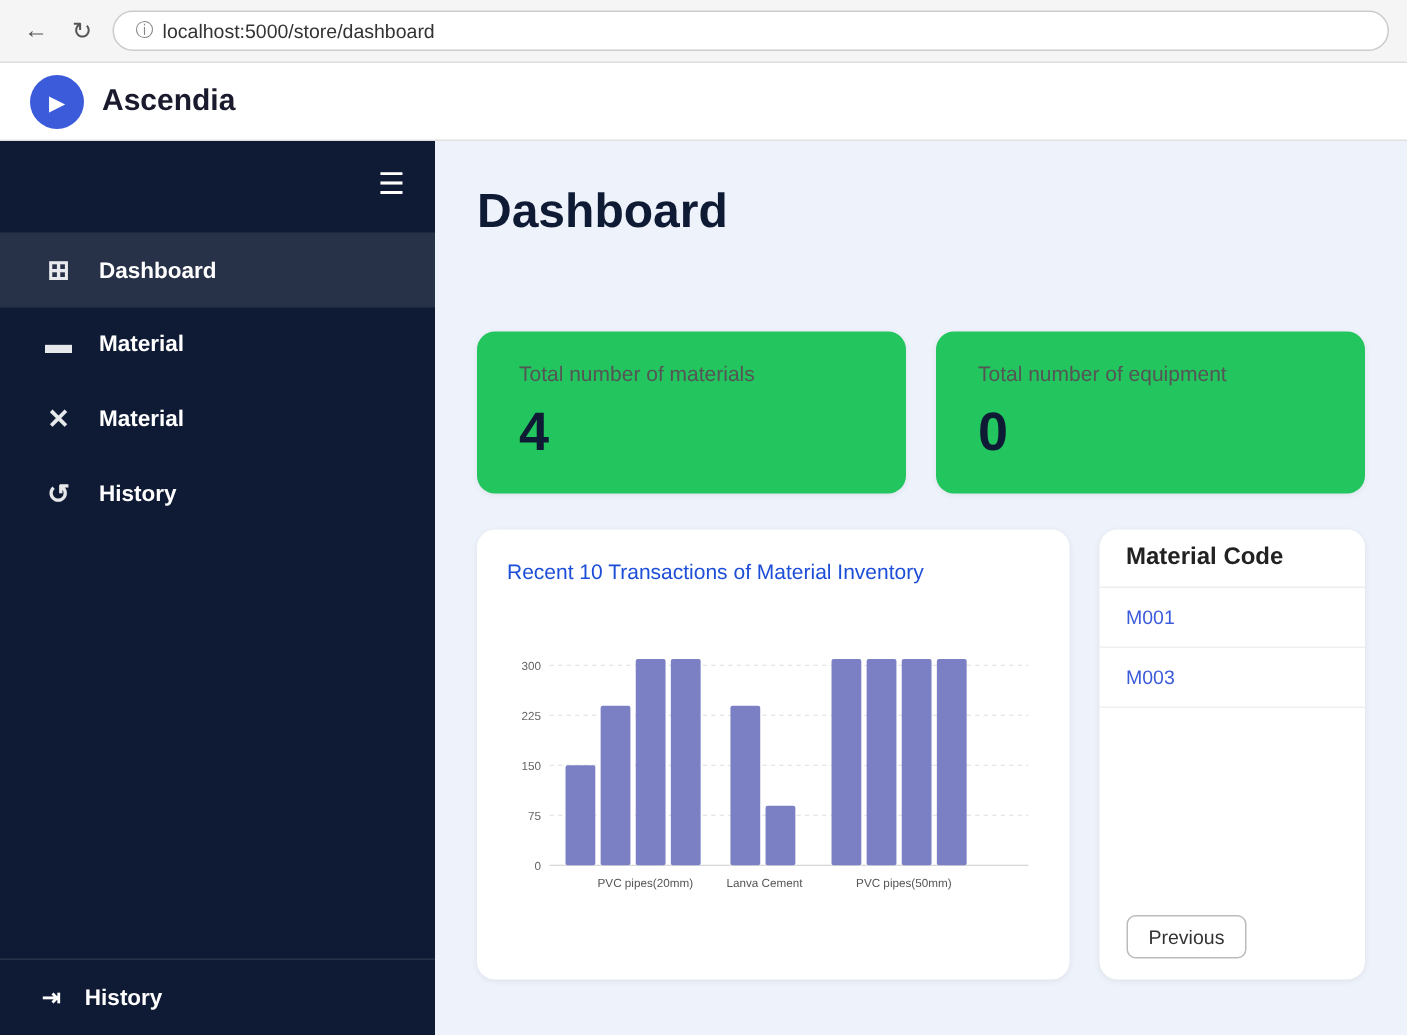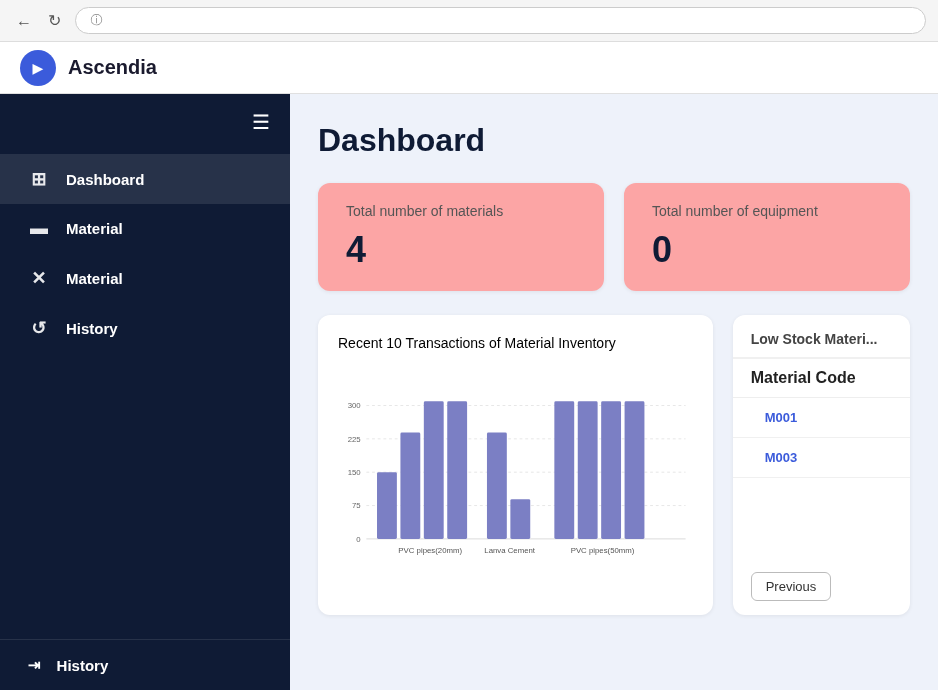--- a/index.html
+++ b/index.html
@@ -94,40 +94,41 @@
       color: white; cursor: pointer; font-size: 15px; font-weight: 600;
     }
 
     
     .content { flex: 1; background: #eef2fa; overflow-y: auto; padding: 28px 28px 20px; }
     .page-title { font-size: 32px; font-weight: 800; color: #0f1b35; margin-bottom: 24px; }
 
     
     .stats-row { display: flex; gap: 20px; margin-bottom: 24px; }
     .stat-card {
-      background: #fca5a5;
+      background: #22c55e;
       border-radius: 12px;
       padding: 20px 28px;
       flex: 1;
       box-shadow: 0 1px 4px rgba(0,0,0,0.07);
+      margin-top: 38px;
     }
     .stat-label { font-size: 14px; color: #555; margin-bottom: 10px; }
     .stat-value { font-size: 36px; font-weight: 700; color: #0f1b35; }
 
     
     .bottom-row { display: flex; gap: 20px; }
     .chart-card {
       background: white;
       border-radius: 12px;
       padding: 20px;
       flex: 2;
       box-shadow: 0 1px 4px rgba(0,0,0,0.07);
       min-width: 0;
     }
-    .chart-title { font-size: 14px; color: #000000; margin-bottom: 14px; font-weight: 500; }
+    .chart-title { font-size: 14px; color: #1d4ed8; margin-bottom: 14px; font-weight: 500; }
 
     
     .chart-area { display: flex; align-items: center; gap: 0; height: 230px; position: relative; }
 
     
     .low-stock-card {
       background: white;
       border-radius: 12px;
       padding: 0;
       flex: 1;
@@ -146,25 +147,25 @@
       border-bottom: 2px solid #f0f0f0;
     }
     .low-stock-col-header {
       padding: 10px 18px;
       font-size: 16px;
       font-weight: 700;
       color: #222;
       border-bottom: 1px solid #eee;
     }
     .low-stock-row {
-      padding: 12px 32px;
+      padding: 12px 18px;
       font-size: 13px;
       color: #3b5bdb;
       border-bottom: 1px solid #f0f0f0;
-      font-weight: 700;
+      font-weight: 400;
     }
     .low-stock-footer {
       margin-top: auto;
       padding: 14px 18px;
       display: flex;
       justify-content: flex-start;
     }
     .prev-btn {
       border: 1px solid #bbb;
       background: white;
@@ -178,20 +179,21 @@
 </head>
 <body>
 
 <div class="browser-bar">
   <div class="browser-controls">
     <button class="browser-btn">←</button>
     <button class="browser-btn">↻</button>
   </div>
   <div class="address-bar">
     <span class="lock-icon">ⓘ</span>
+    <span>localhost:5000/store/dashboard</span>
   </div>
 </div>
 
 <div class="app-header">
   <div class="logo-icon">
     <span>▶</span>
   </div>
   <span class="app-title">Ascendia</span>
 </div>
 
@@ -279,21 +281,20 @@
             <rect x="404" y="4" width="28" height="194" fill="#7b7fc4" rx="2"></rect>
 
             <text x="130" y="218" text-anchor="middle" font-size="11" fill="#555">PVC pipes(20mm)</text>
             <text x="242" y="218" text-anchor="middle" font-size="11" fill="#555">Lanva Cement</text>
             <text x="373" y="218" text-anchor="middle" font-size="11" fill="#555">PVC pipes(50mm)</text>
           </svg>
         </div>
       </div>
 
       <div class="low-stock-card">
-        <div class="low-stock-header">Low Stock Materi...</div>
         <div class="low-stock-col-header">Material Code</div>
         <div class="low-stock-row">M001</div>
         <div class="low-stock-row">M003</div>
         <div class="low-stock-footer">
           <button class="prev-btn">Previous</button>
         </div>
       </div>
 
     </div>
   </div>

